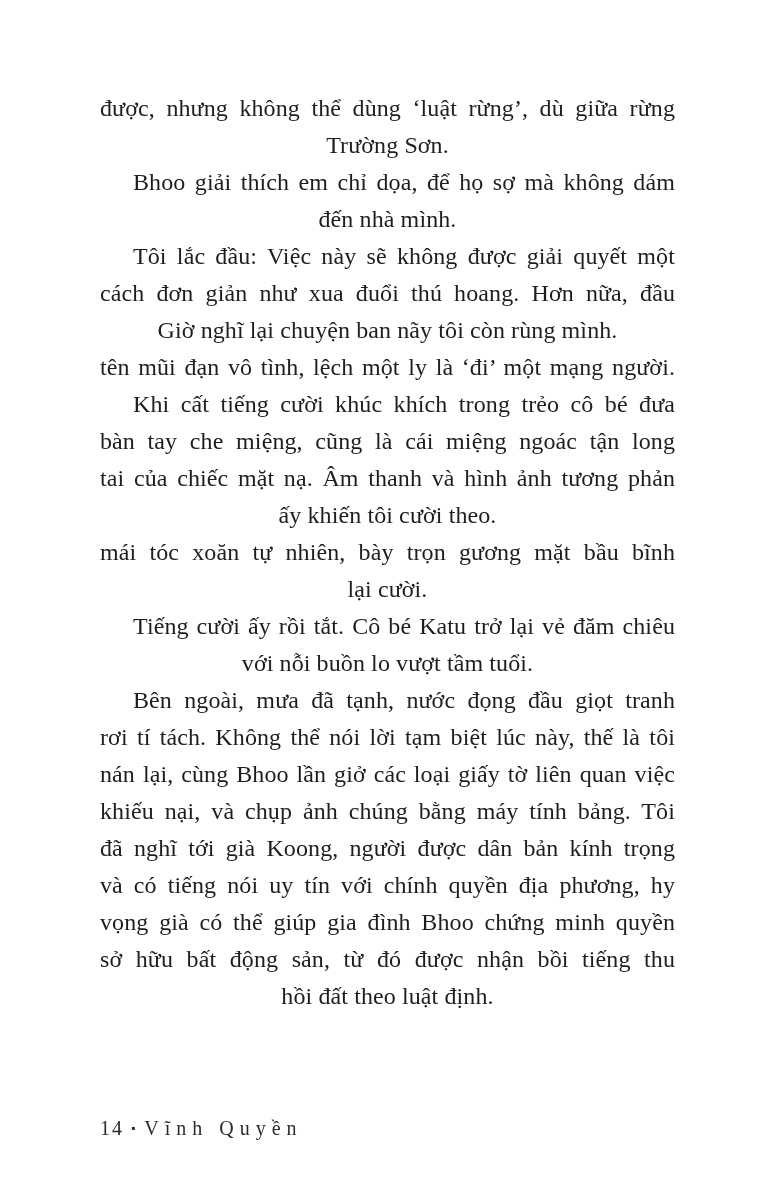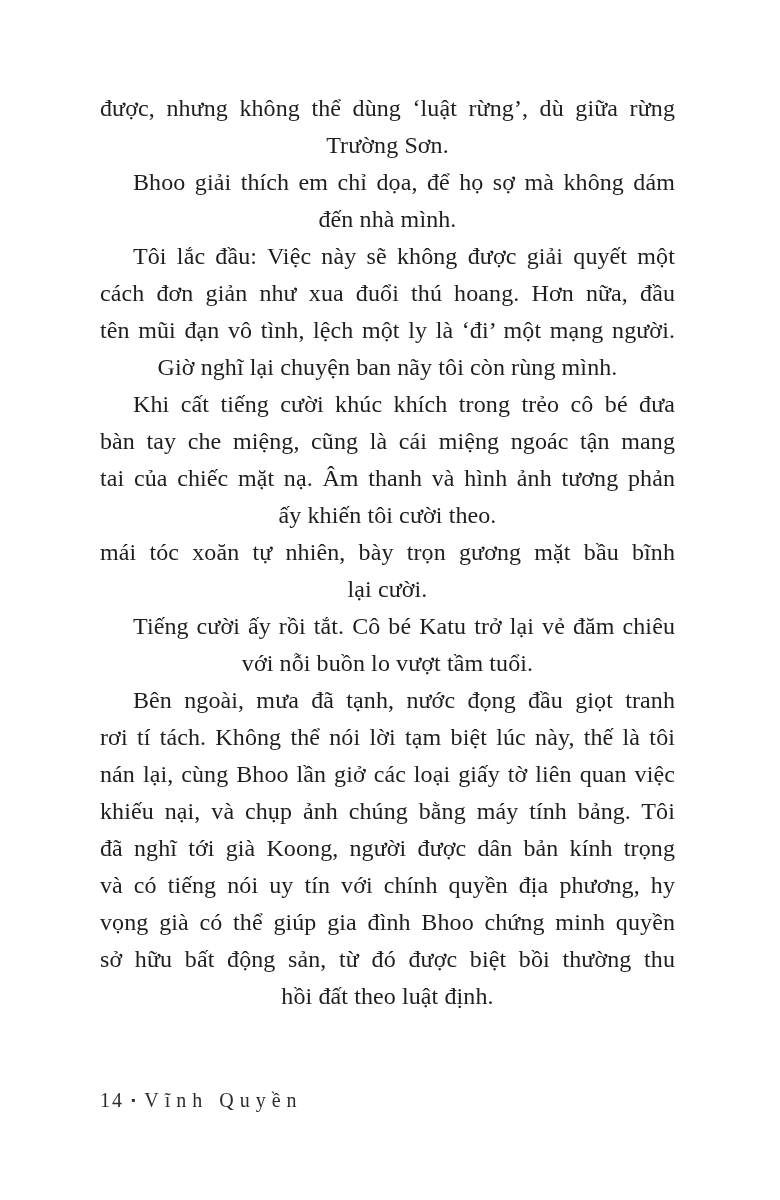--- a/index.html
+++ b/index.html
@@ -40,21 +40,21 @@
   .line.e {
     text-align: center;
   }
   
   .line.i {
     text-indent: 33px;
   }
   .footer {
     position: absolute;
     left: 100px;
-    top: 1088px;
+    top: 1116px;
     font-size: 20px;
     line-height: 24px;
     color: #2c2c2c;
     white-space: nowrap;
   }
   .footer .pagenum {
     letter-spacing: 2px;
   }
   .footer .sep {
     display: inline-block;
@@ -71,38 +71,38 @@
 
 <div class="page">
 
   <div class="text-block">
     <div class="line j">được, nhưng không thể dùng ‘luật rừng’, dù giữa rừng</div>
     <div class="line e">Trường Sơn.</div>
     <div class="line j i">Bhoo giải thích em chỉ dọa, để họ sợ mà không dám</div>
     <div class="line e">đến nhà mình.</div>
     <div class="line j i">Tôi lắc đầu: Việc này sẽ không được giải quyết một</div>
     <div class="line j">cách đơn giản như xua đuổi thú hoang. Hơn nữa, đầu</div>
+    <div class="line e">Giờ nghĩ lại chuyện ban nãy tôi còn rùng mình.</div>
     <div class="line j">tên mũi đạn vô tình, lệch một ly là ‘đi’ một mạng người.</div>
-    <div class="line e">Giờ nghĩ lại chuyện ban nãy tôi còn rùng mình.</div>
     <div class="line j i">Khi cất tiếng cười khúc khích trong trẻo cô bé đưa</div>
-    <div class="line j">bàn tay che miệng, cũng là cái miệng ngoác tận mang</div>
+    <div class="line j">bàn tay che miệng, cũng là cái miệng ngoác tận long</div>
     <div class="line j">tai của chiếc mặt nạ. Âm thanh và hình ảnh tương phản</div>
     <div class="line e">ấy khiến tôi cười theo.</div>
     <div class="line j">mái tóc xoăn tự nhiên, bày trọn gương mặt bầu bĩnh</div>
     <div class="line e">lại cười.</div>
     <div class="line j i">Tiếng cười ấy rồi tắt. Cô bé Katu trở lại vẻ đăm chiêu</div>
     <div class="line e">với nỗi buồn lo vượt tầm tuổi.</div>
     <div class="line j i">Bên ngoài, mưa đã tạnh, nước đọng đầu giọt tranh</div>
     <div class="line j">rơi tí tách. Không thể nói lời tạm biệt lúc này, thế là tôi</div>
     <div class="line j">nán lại, cùng Bhoo lần giở các loại giấy tờ liên quan việc</div>
     <div class="line j">khiếu nại, và chụp ảnh chúng bằng máy tính bảng. Tôi</div>
     <div class="line j">đã nghĩ tới già Koong, người được dân bản kính trọng</div>
     <div class="line j">và có tiếng nói uy tín với chính quyền địa phương, hy</div>
     <div class="line j">vọng già có thể giúp gia đình Bhoo chứng minh quyền</div>
-    <div class="line j">sở hữu bất động sản, từ đó được biệt bồi thường thu</div>
+    <div class="line j">sở hữu bất động sản, từ đó được nhận bồi tiếng thu</div>
     <div class="line e">hồi đất theo luật định.</div>
   </div>
 
   <div class="footer">
     <span class="pagenum">14</span><span class="sep">▪</span><span class="author">Vĩnh Quyền</span>
   </div>
 
 </div>
 
 </body></html>

